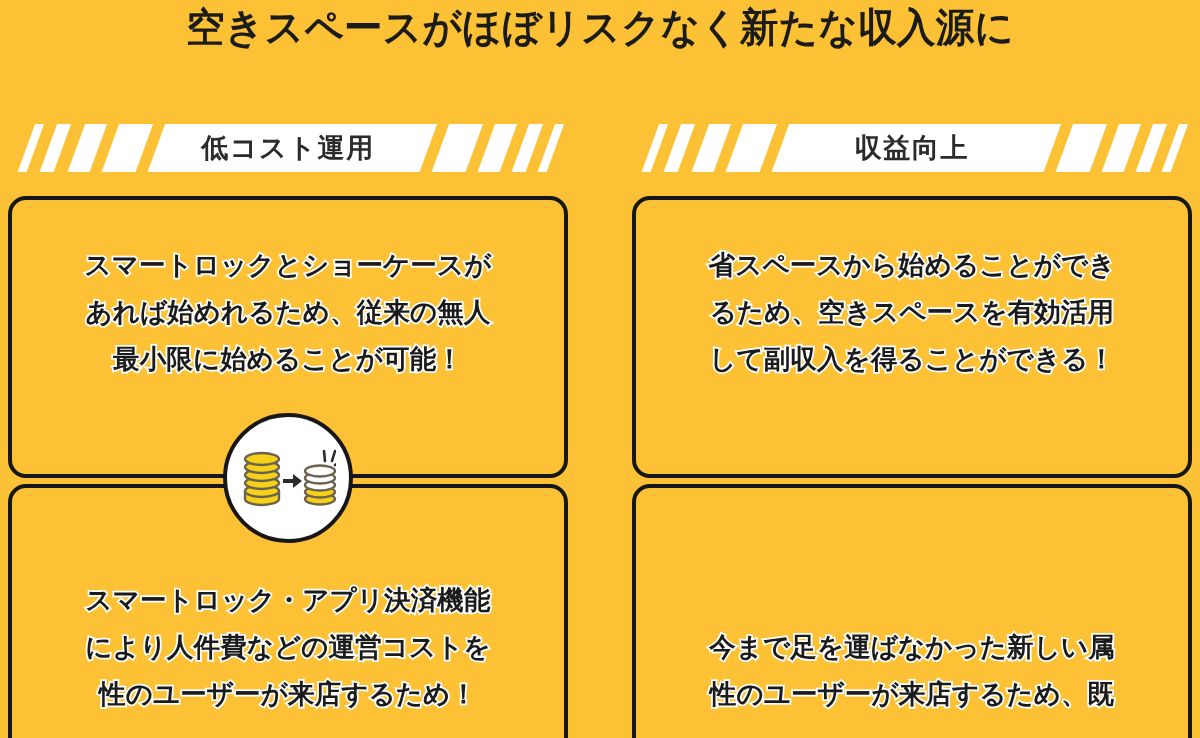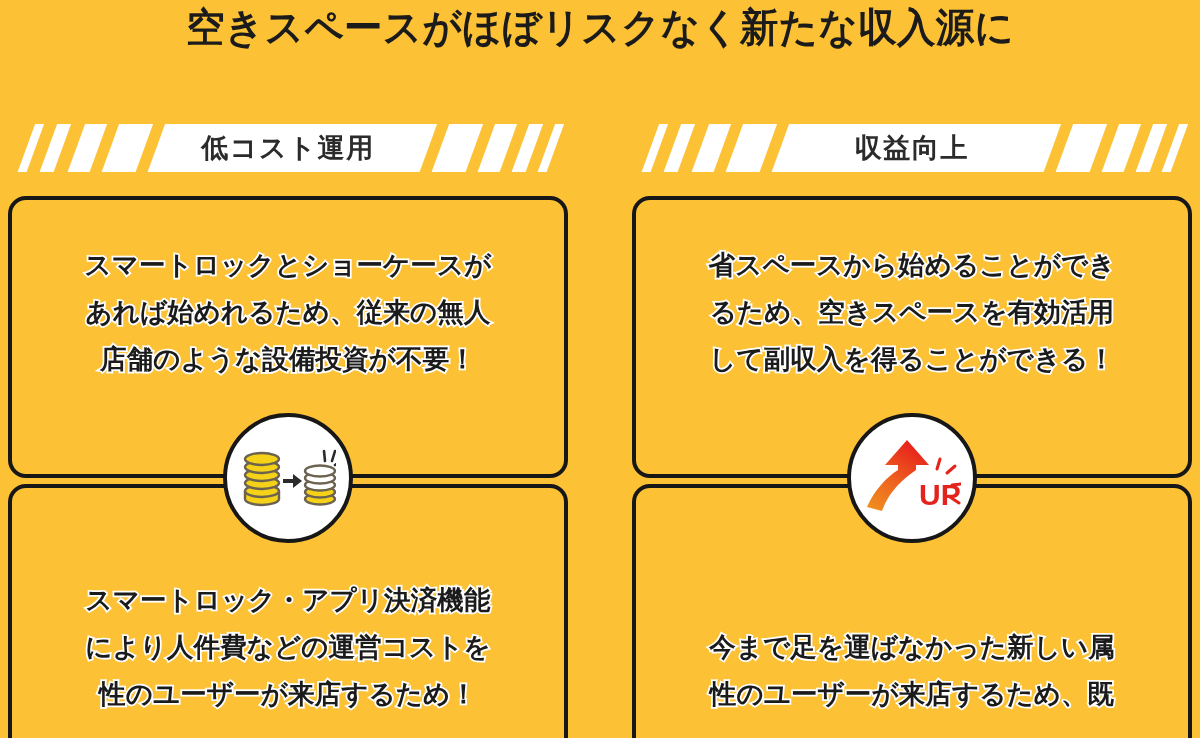--- a/index.html
+++ b/index.html
@@ -155,21 +155,21 @@
         <div class="stripe" style="left:538px; width:9px;"></div>
       </div>
       <div class="banner-label">低コスト運用</div>
     </div>
 
     <div class="cards">
 
       <div class="card top">
         <div class="card-line">スマートロックとショーケースが</div>
         <div class="card-line">あれば始めれるため、従来の無人</div>
-        <div class="card-line">店舗のような設備投資が不要！</div>
+        <div class="card-line">最小限に始めることが可能！</div>
       </div>
 
       <div class="card bottom">
         <div class="card-line">スマートロック・アプリ決済機能</div>
         <div class="card-line">により人件費などの運営コストを</div>
         <div class="card-line">性のユーザーが来店するため！</div>
       </div>
 
       <div class="badge">
         <span>
@@ -231,42 +231,17 @@
         <div class="card-line">省スペースから始めることができ</div>
         <div class="card-line">るため、空きスペースを有効活用</div>
         <div class="card-line">して副収入を得ることができる！</div>
       </div>
 
       <div class="card bottom">
         <div class="card-line">今まで足を運ばなかった新しい属</div>
         <div class="card-line">性のユーザーが来店するため、既</div>
       </div>
 
-      <div class="badge">
-        <span>
-          <svg width="98" height="86" viewBox="0 0 98 86">
-            <defs>
-              <linearGradient id="arrowGrad" x1="0" y1="1" x2="0.55" y2="0">
-                <stop offset="0%" stop-color="#f0931f"></stop>
-                <stop offset="45%" stop-color="#ee6820"></stop>
-                <stop offset="100%" stop-color="#e8251c"></stop>
-              </linearGradient>
-            </defs>
-
-            <path d="M4 72 C12 54 24 42 35 35 L35 30 L22 30 L44 5 L66 30 L53 30 L53 35
-                     C40 44 26 56 19 76 Z" fill="url(#arrowGrad)"></path>
-
-            <text x="56" y="70" font-family="'Liberation Sans', sans-serif" font-size="30" font-weight="bold" fill="#e3231c">UP</text>
-
-            <g stroke="#e3231c" stroke-width="3" stroke-linecap="round">
-              <line x1="74" y1="34" x2="77" y2="24"></line>
-              <line x1="84" y1="38" x2="92" y2="31"></line>
-              <line x1="89" y1="50" x2="99" y2="49"></line>
-              <line x1="87" y1="62" x2="96" y2="68"></line>
-            </g>
-          </svg>
-        </span>
-      </div>
 
     </div>
   </div>
 
 </div>
 
 </body></html>

